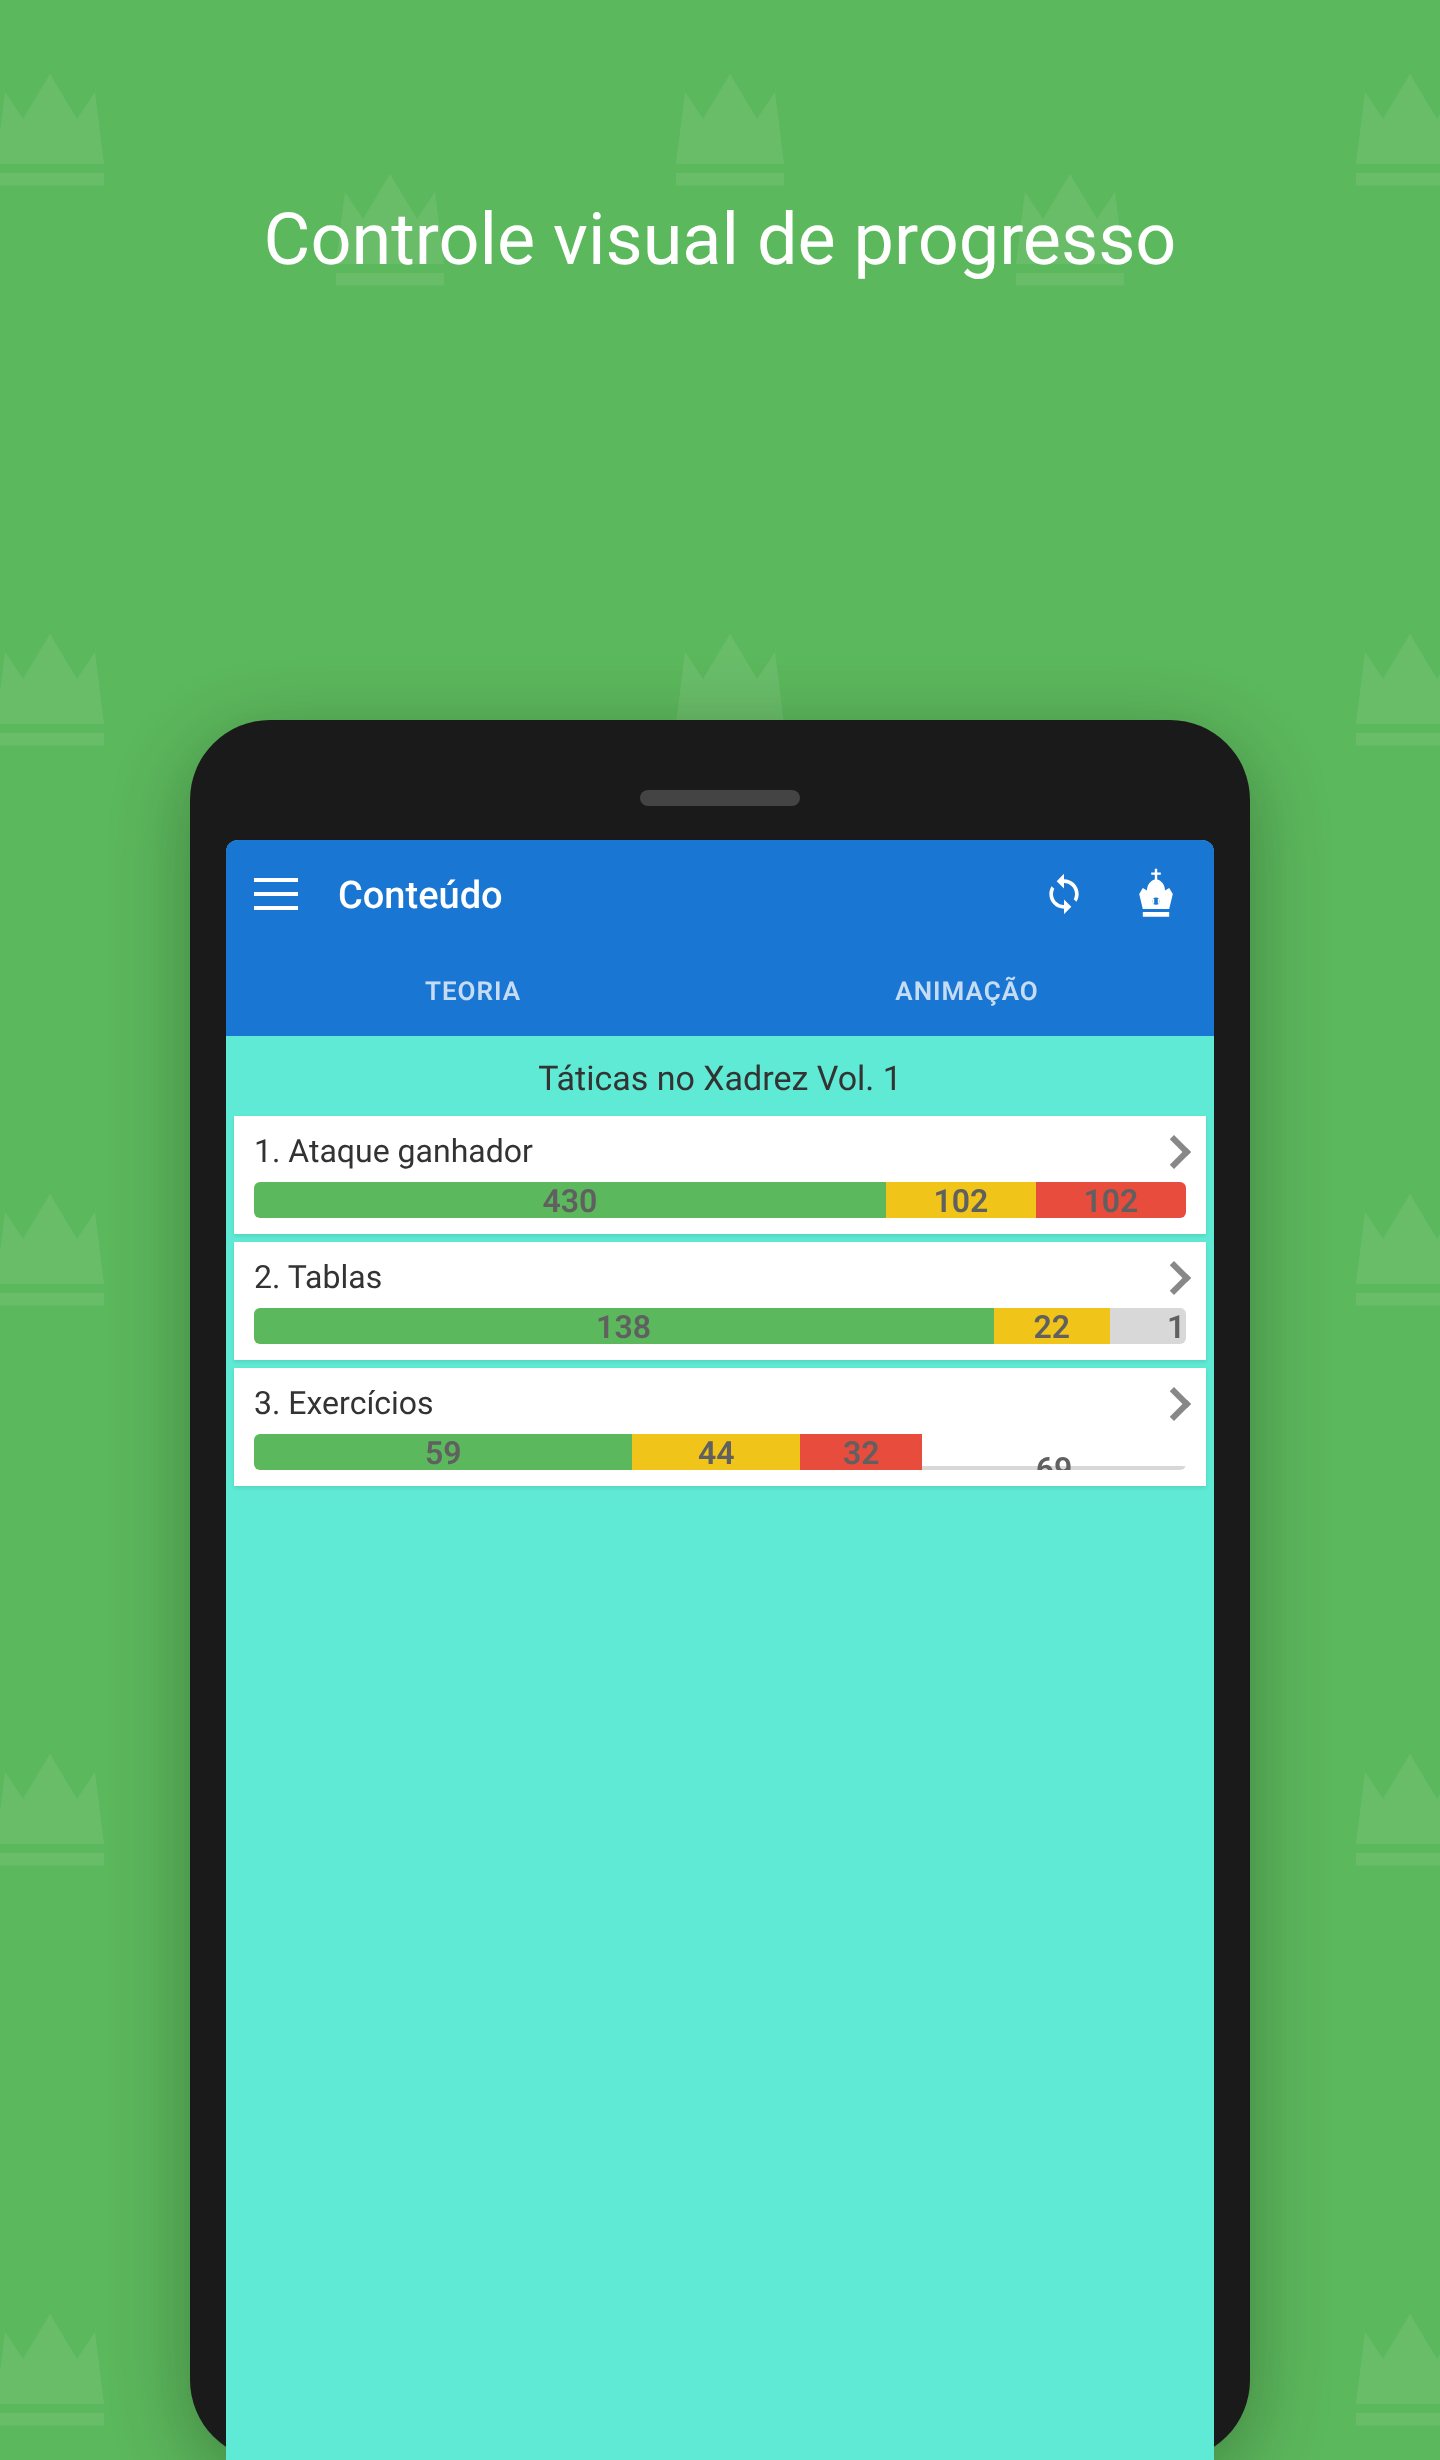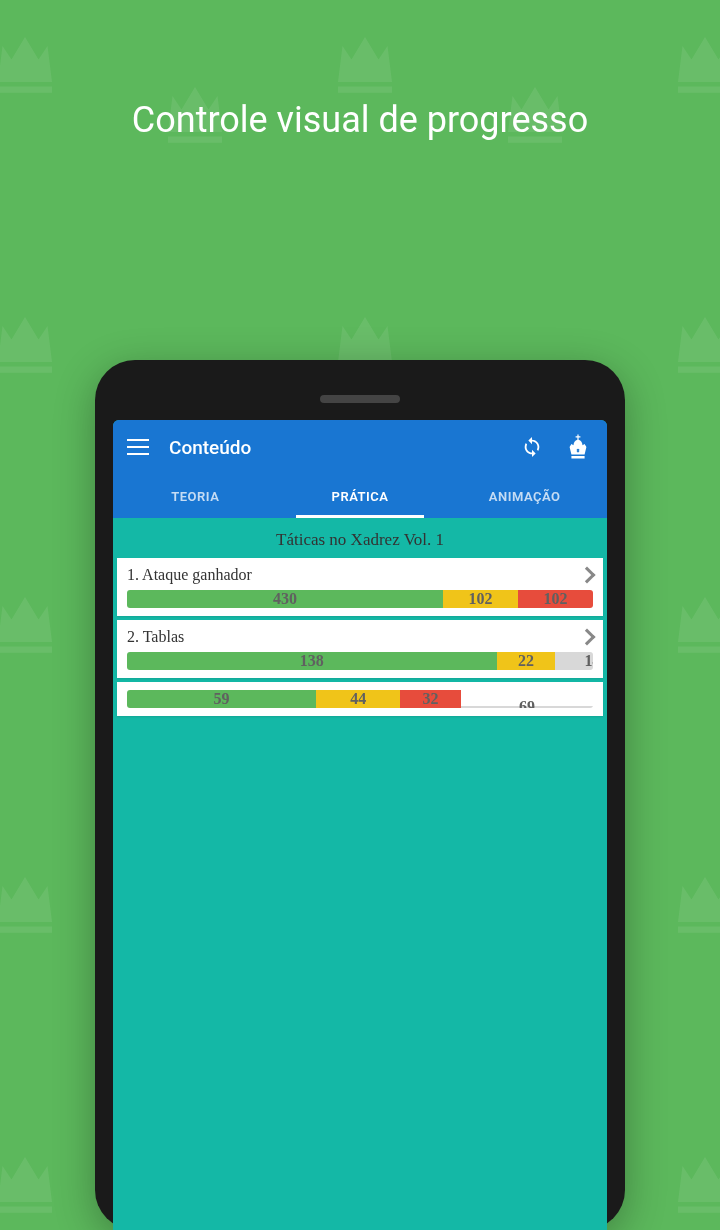--- a/index.html
+++ b/index.html
@@ -50,21 +50,21 @@
   align-items: center;
   justify-content: center;
 }
 .speaker {
   width: 80px;
   height: 8px;
   background: #444;
   border-radius: 4px;
 }
 .screen {
-  background: #14b8a6;
+  background: #5eead4;
   border-radius: 6px 6px 0 0;
   height: 810px;
   overflow: hidden;
   display: flex;
   flex-direction: column;
 }
 .appbar {
   background: #1976d2;
   color: #fff;
   height: 54px;
@@ -123,21 +123,20 @@
   position: absolute;
   bottom: 0;
   left: 18px;
   right: 18px;
   height: 3px;
   background: #fff;
 }
 .content {
   flex: 1;
   padding: 4px;
-  font-family: Liberation Serif, serif;
 }
 .section-title {
   text-align: center;
   font-size: 17px;
   color: #333;
   padding: 8px 0;
 }
 .card {
   background: #fff;
   margin-bottom: 4px;
@@ -253,21 +252,20 @@
       </svg>
       <svg class="king-icon" viewBox="0 0 100 100">
         <path d="M48 8 L52 8 L52 14 L58 14 L58 18 L52 18 L52 26 C60 28 65 36 65 44 L72 40 L78 50 L72 75 L28 75 L22 50 L28 40 L35 44 C35 36 40 28 48 26 L48 18 L42 18 L42 14 L48 14 Z M28 80 L72 80 L72 88 L28 88 Z" fill="#fff"></path>
         <circle cx="50" cy="62" r="6" fill="#1976d2"></circle>
         <rect x="44" y="58" width="3" height="8" fill="#fff"></rect>
         <rect x="53" y="58" width="3" height="8" fill="#fff"></rect>
       </svg>
     </div>
     <div class="tabs" id="tabs">
         <div class="tab">TEORIA</div>
-        <div class="tab active">PRÁTICA</div>
         <div class="tab">ANIMAÇÃO</div>
       </div>
     <div class="content">
       <div class="section-title">Táticas no Xadrez Vol. 1</div>
       <div id="lessons">
           <div class="card">
             <div class="card-header">
               <div class="card-title">1. Ataque ganhador</div>
               <div class="chevron"></div>
             </div>
@@ -282,20 +280,24 @@
               <div class="card-title">2. Tablas</div>
               <div class="chevron"></div>
             </div>
             <div class="progress">
               <div class="seg green" style="width: 79.3%;">138</div>
               <div class="seg yellow" style="width: 12.6%;">22</div>
               <div class="seg gray" style="width: 8.1%; padding-left: 37px;">14</div>
             </div>
           </div>
           <div class="card">
+            <div class="card-header">
+              <div class="card-title">3. Exercícios</div>
+              <div class="chevron"></div>
+            </div>
             <div class="progress">
               <div class="seg green" style="width: 40.6%;">59</div>
               <div class="seg yellow" style="width: 18%;">44</div>
               <div class="seg red" style="width: 13.1%;">32</div>
               <div class="seg gray" style="width: 28.3%; margin-top: 16px;">69</div>
             </div>
           </div>
         </div>
     </div>
   </div>

